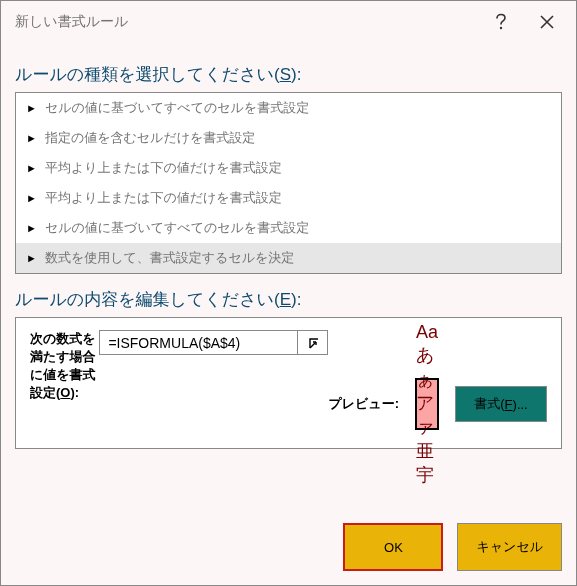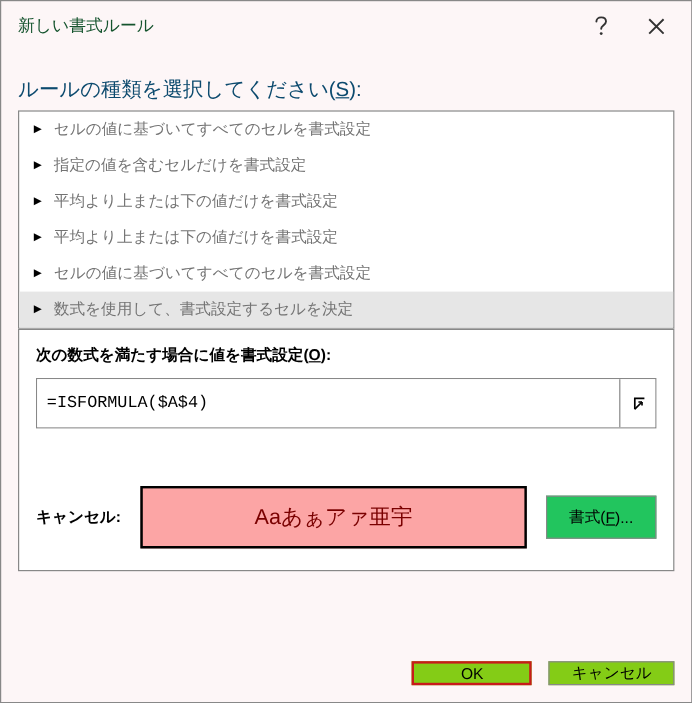--- a/index.html
+++ b/index.html
@@ -21,21 +21,21 @@
     }
     .titlebar {
       display: flex;
       align-items: center;
       height: 42px;
       padding: 0 6px 0 14px;
     }
     .titlebar .title {
       flex: 1;
       font-size: 14px;
-      color: #14532d;
+      color: #737373;
     }
     .titlebar .tb-btn {
       width: 46px;
       height: 40px;
       display: flex;
       align-items: center;
       justify-content: center;
       color: #333;
     }
     .titlebar .tb-btn svg { display: block; }
@@ -70,34 +70,33 @@
       font-size: 11px;
       color: #000;
       line-height: 1;
     }
     .rule-item .label { font-size: 13px; color: #737373; }
     .fieldset {
       border: 1px solid #888;
       background: #fff;
       padding: 12px 14px 18px 14px;
       display: flex;
-      flex-direction: column;
+      flex-direction: row;
     }
     .fieldset .fieldset-title {
       font-weight: bold;
       font-size: 13px;
       margin-bottom: 10px;
     }
     .formula-row {
       display: flex;
       border: 1px solid #888;
-      height: 42px;
+      height: 25px;
       background: #fff;
       align-items: stretch;
-      font-family: Liberation Mono, monospace;
     }
     .formula-input {
       flex: 1;
       border: none;
       outline: none;
       padding: 0 8px;
       font-size: 14px;
       font-family: inherit;
       background: #fff;
     }
@@ -131,39 +130,39 @@
       align-items: center;
       justify-content: center;
       color: #7a0000;
       font-size: 18px;
     }
     .format-btn {
       height: 36px;
       min-width: 92px;
       padding: 0 12px;
       border: 1px solid #888;
-      background: #22c55e;
+      background: #0f766e;
       font-size: 13px;
       cursor: default;
       display: flex;
       align-items: center;
       justify-content: center;
     }
     .footer {
       display: flex;
       justify-content: flex-end;
       gap: 14px;
       padding: 12px 14px 14px 0;
     }
     .btn {
-      height: 20px;
+      height: 48px;
       min-width: 100px;
       padding: 0 18px;
       border: 1px solid #888;
-      background: #84cc16;
+      background: #eab308;
       font-size: 13px;
       display: flex;
       align-items: center;
       justify-content: center;
       cursor: default;
     }
     .btn.primary {
       border: 2px solid #c81b1b;
     }
   </style>
@@ -211,39 +210,42 @@
         <div class="rule-item">
           <span class="arrow">►</span>
           <span class="label">セルの値に基づいてすべてのセルを書式設定</span>
         </div>
         <div class="rule-item selected">
           <span class="arrow">►</span>
           <span class="label">数式を使用して、書式設定するセルを決定</span>
         </div>
       </div>
 
+    <div class="section-label">
+      <span>ルールの内容を編集してください(</span><span class="underline">E</span><span>):</span>
+    </div>
 
     <div class="fieldset">
       <div class="fieldset-title">
         <span>次の数式を満たす場合に値を書式設定(</span><span class="underline">O</span><span>):</span>
       </div>
 
       <div class="formula-row">
         <input class="formula-input" type="text" value="=ISFORMULA($A$4)" style="">
         <div class="ref-btn">
           <svg width="14" height="14" viewBox="0 0 14 14">
             <path d="M4 12 L4 3 L12 3" stroke="#000" stroke-width="1.4" fill="none"></path>
             <path d="M4 12 L10 6" stroke="#000" stroke-width="1.4"></path>
             <path d="M10 6 L7 6 M10 6 L10 9" stroke="#000" stroke-width="1.4"></path>
           </svg>
         </div>
       </div>
 
       <div class="preview-row">
-        <div class="preview-label">キャンセル:</div>
+        <div class="preview-label">プレビュー:</div>
         <div class="preview-box">
           <span>Aaあぁアァ亜宇</span>
         </div>
         <div class="format-btn">
           <span>書式(</span>
             <span class="underline">F</span>
             <span>)...</span>
         </div>
       </div>
     </div>

